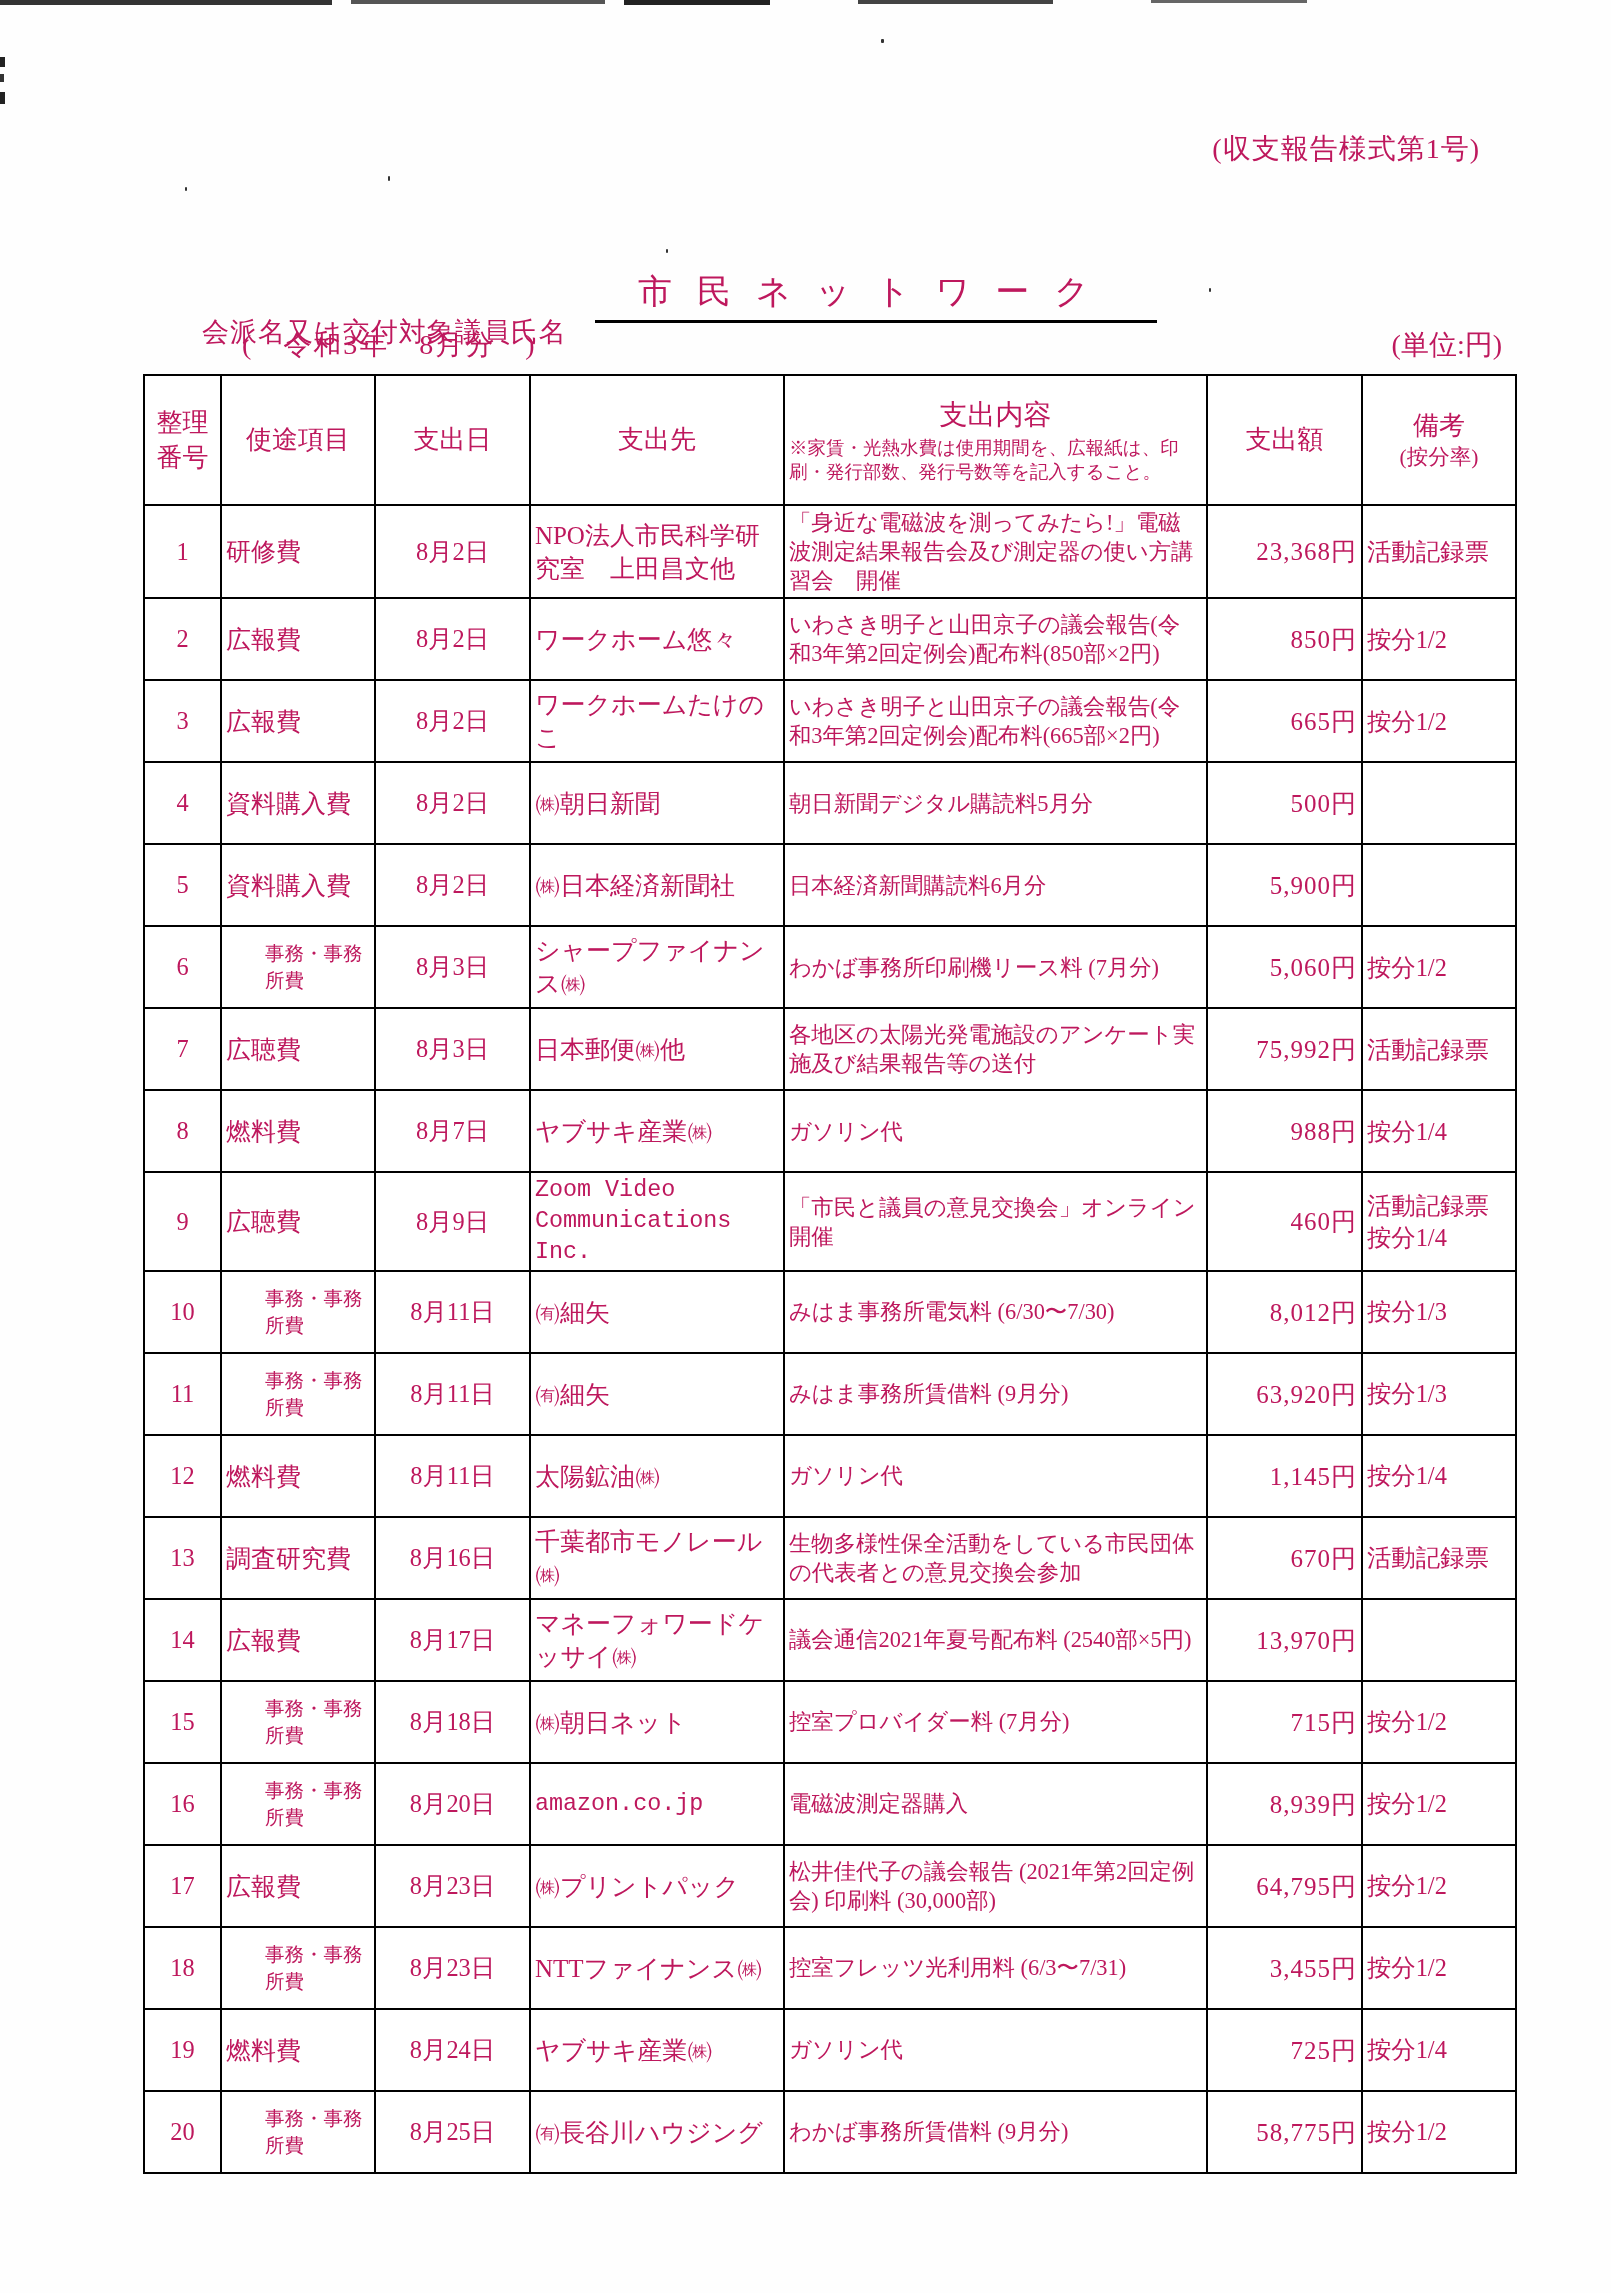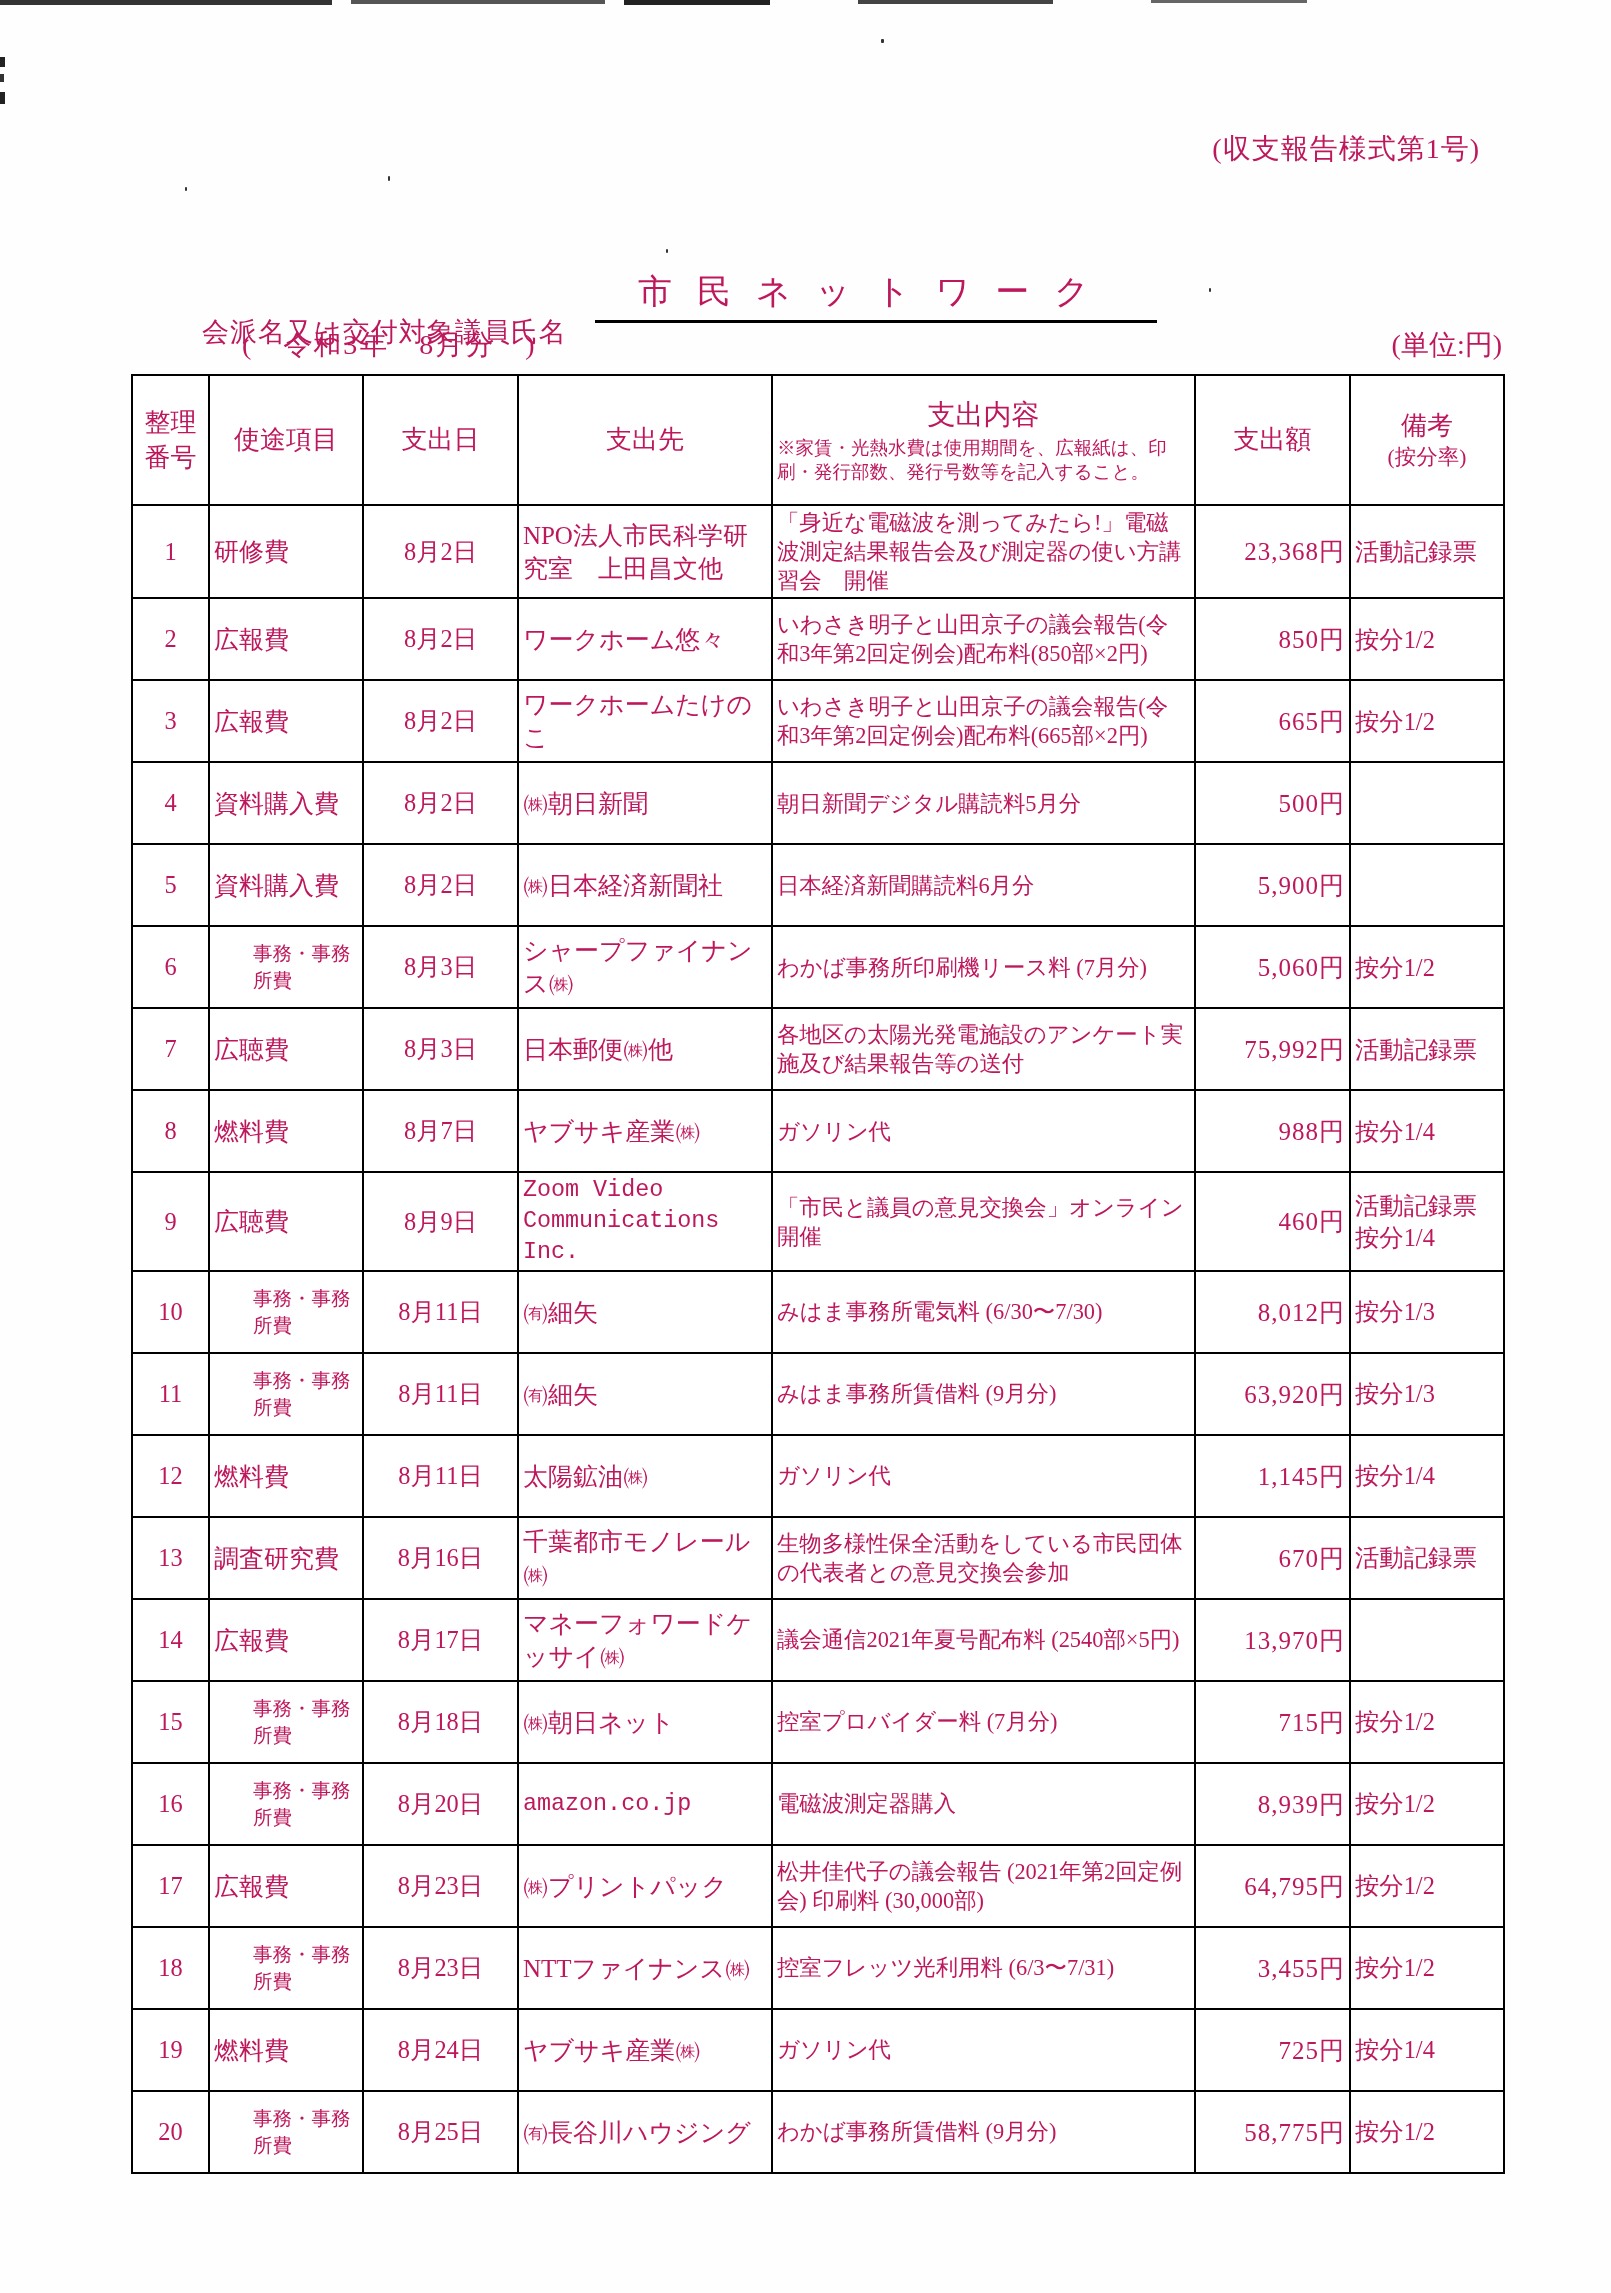--- a/index.html
+++ b/index.html
@@ -36,21 +36,21 @@
     background:#fff;
   }
   table.expense th, table.expense td {
     border:2px solid #000;
     border-top-width:2.9px; border-bottom-width:2.9px;
     padding:2px 3.9px;
     overflow:hidden;
     font-weight:normal;
     vertical-align:middle;
   }
-  table.expense { border:2.9px solid #000; }
+  table.expense { border:2.9px solid #000;margin-left:12px; }
   thead tr { height:130px; }
   tbody tr { height:82px; }
 
   .h-cell { text-align:center; font-size:26px; line-height:1.35; }
   .h-detail { text-align:center; vertical-align:top; padding-top:5.9px; }
   .h-detail .t { font-size:28px; text-align:center; }
   .h-detail .n { font-size:18.5px; text-align:left; line-height:1.3; margin-top:2px; }
   .h-note .sub { font-size:21.5px; display:block; }
 
   .c-no     { text-align:center; font-size:24.4px; }

